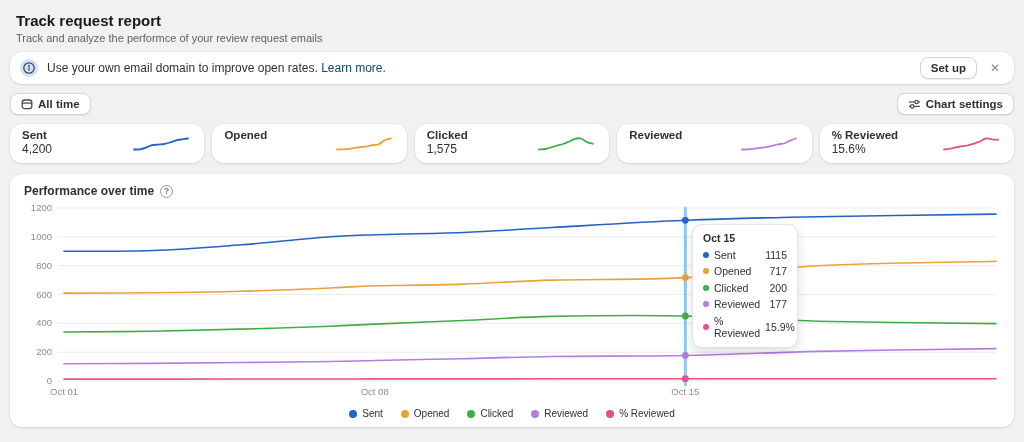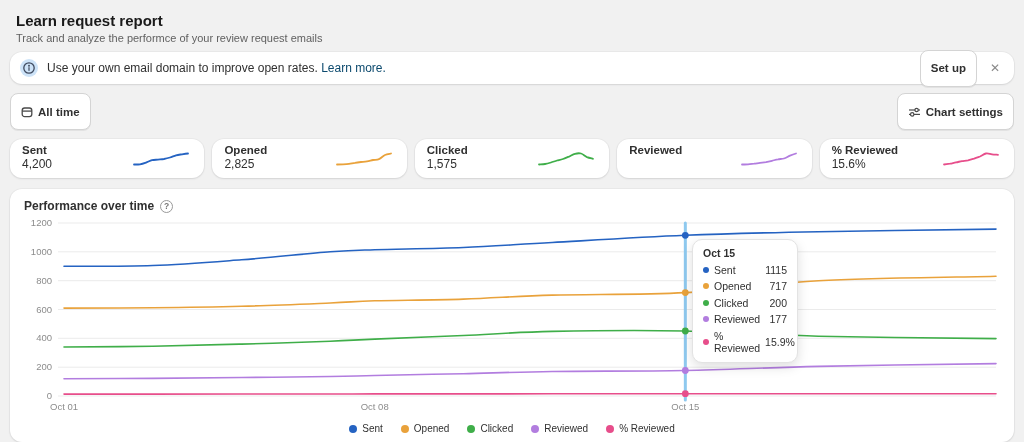--- a/index.html
+++ b/index.html
@@ -25,21 +25,21 @@
   }
   .banner-text { flex:1; font-size:12px; color:#303030; }
   .banner-text a { color:#0c4a6e; text-decoration:none; cursor:pointer; }
   .icon-bubble { width:18px; height:18px; flex:0 0 18px; }
 
   .btn {
     background:#fff; border:1px solid #d4d4d4; border-radius:8px;
     padding:3px 10px; font-size:11.5px; font-weight:600; color:#303030;
     box-shadow:0 1px 0 rgba(26,26,26,.07);
     display:inline-flex; align-items:center; gap:5px; cursor:pointer;
-    font-family:inherit; line-height:14px; height:37px;
+    font-family:inherit; line-height:14px; height:22px;
   }
   .btn svg { flex:0 0 auto; }
   .close-btn {
     background:none; border:none; color:#8a8a8a; font-size:12px;
     cursor:pointer; padding:2px 4px; line-height:1;
   }
 
   .toolbar { margin-top:9px; display:flex; justify-content:space-between; align-items:center;gap:38px; }
 
   .cards-row { margin-top:9px; display:flex; gap:8px; }
@@ -77,21 +77,21 @@
   .legend { margin-top:4px; display:flex; justify-content:center; gap:18px; }
   .legend-item { display:inline-flex; align-items:center; gap:5px; font-size:10px; cursor:pointer; }
   .l-dot { width:8px; height:8px; border-radius:50%; display:inline-block; }
 </style>
 </head>
 <body>
 
 <div class="page">
 
   <header>
-    <h1>Learn request report</h1>
+    <h1>Track request report</h1>
     <p class="subtitle">Track and analyze the performce of your review request emails</p>
   </header>
 
   <div class="banner card">
     <span class="icon-bubble">
       <svg width="18" height="18" viewBox="0 0 18 18">
         <circle cx="9" cy="9" r="9" fill="#cde3f8"></circle>
         <circle cx="9" cy="9" r="5.2" fill="none" stroke="#3f4a5f" stroke-width="1.3"></circle>
         <circle cx="9" cy="6.7" r="0.95" fill="#3f4a5f"></circle>
         <rect x="8.4" y="8.1" width="1.2" height="3.8" rx="0.6" fill="#3f4a5f"></rect>
@@ -127,21 +127,20 @@
   <div class="cards-row" id="metric-cards">
       <div class="metric-card">
         <div class="m-label">Sent</div>
         <div class="m-value">4,200</div>
         <svg class="m-spark" width="58" height="16" viewBox="0 0 58 16">
           <path d="M2.0,13.5C3.0,13.5 6.0,13.6 8.0,13.3C10.0,13.0 12.0,12.3 14.0,11.6C16.0,10.9 18.0,9.7 20.0,9.2C22.0,8.7 24.0,8.8 26.0,8.6C28.0,8.4 30.0,8.3 32.0,8.0C34.0,7.6 36.0,7.1 38.0,6.5C40.0,5.9 42.0,4.9 44.0,4.3C46.0,3.8 48.0,3.6 50.0,3.3C52.0,3.0 55.0,2.6 56.0,2.5" fill="none" stroke="#2563c2" stroke-width="1.8" stroke-linecap="round"></path>
         </svg>
       </div>
       <div class="metric-card">
         <div class="m-label">Opened</div>
-        <div class="m-value">2,825</div>
         <svg class="m-spark" width="58" height="16" viewBox="0 0 58 16">
           <path d="M2.0,13.5C3.0,13.5 6.0,13.5 8.0,13.4C10.0,13.3 12.0,13.2 14.0,12.9C16.0,12.6 18.0,12.1 20.0,11.8C22.0,11.4 24.0,11.2 26.0,11.0C28.0,10.8 30.0,10.7 32.0,10.4C34.0,10.1 36.0,9.4 38.0,9.0C40.0,8.6 42.0,9.0 44.0,8.1C46.0,7.3 48.0,4.9 50.0,4.0C52.0,3.1 55.0,2.8 56.0,2.5" fill="none" stroke="#e9a23b" stroke-width="1.8" stroke-linecap="round"></path>
         </svg>
       </div>
       <div class="metric-card">
         <div class="m-label">Clicked</div>
         <div class="m-value">1,575</div>
         <svg class="m-spark" width="58" height="16" viewBox="0 0 58 16">
           <path d="M2.0,13.5C3.0,13.4 6.0,13.3 8.0,13.0C10.0,12.7 12.0,12.1 14.0,11.5C16.0,10.9 18.0,10.1 20.0,9.5C22.0,9.0 24.0,8.7 26.0,8.0C28.0,7.4 30.0,6.4 32.0,5.6C34.0,4.7 36.0,3.3 38.0,2.8C40.0,2.3 42.0,2.0 44.0,2.5C46.0,3.0 48.0,5.2 50.0,6.1C52.0,6.9 55.0,7.5 56.0,7.8" fill="none" stroke="#3fae49" stroke-width="1.8" stroke-linecap="round"></path>
         </svg>

